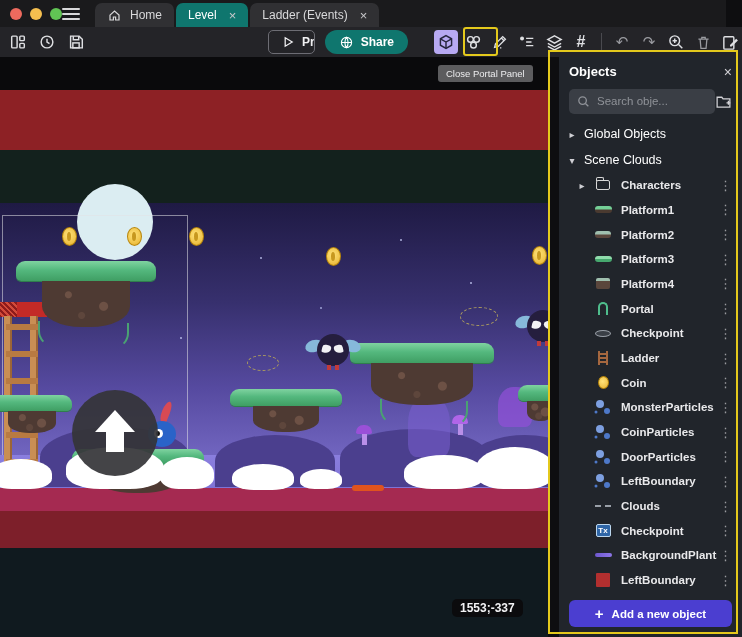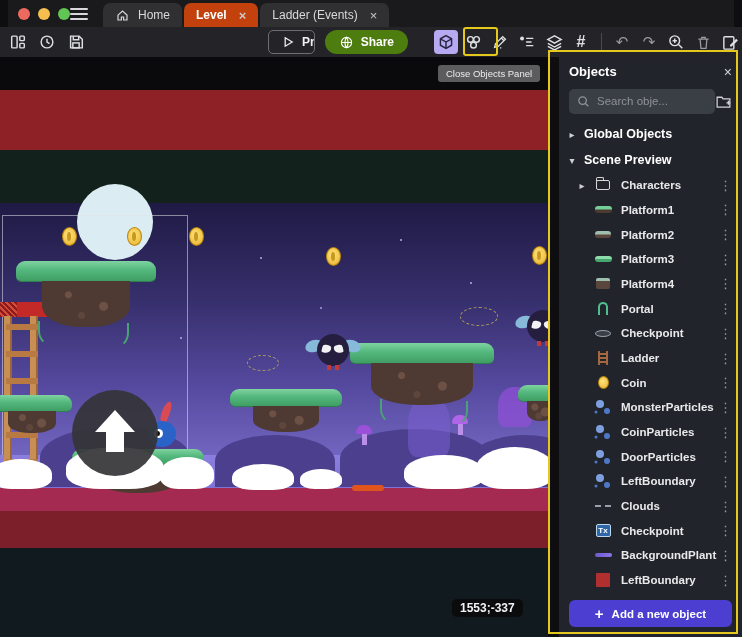--- a/index.html
+++ b/index.html
@@ -1,44 +1,44 @@
 <!DOCTYPE html>
 <html><head>
 <meta charset="utf-8">
 <style>
   * { margin:0; padding:0; box-sizing:border-box; }
   html,body { width:742px; height:637px; overflow:hidden; background:#0e0e10;
     font-family:"Liberation Sans", sans-serif; color:#e6e6e8; }
   svg { display:block; }
 
   
-  .topbar { position:absolute; left:8px; top:0; width:726px; height:27px; background:#1a1a1c;
+  .topbar { position:absolute; left:0; top:0; width:726px; height:27px; background:#1a1a1c;
     display:flex; align-items:flex-end; }
   .traffic { position:absolute; left:10px; top:8px; display:flex; gap:8px; }
   .light { width:12px; height:12px; border-radius:50%; }
   .hamburger { position:absolute; left:62px; top:8px; width:18px; height:12px;
     display:flex; flex-direction:column; justify-content:space-between; cursor:pointer; }
   .hamburger span { height:2px; background:#d8d8da; border-radius:1px; }
   .tabs { position:absolute; left:95px; bottom:0; display:flex; align-items:flex-end; gap:2px; }
   .tab { height:24px; display:flex; align-items:center; gap:8px; padding:0 12px;
     border-radius:7px 7px 0 0; background:#303033; font-size:12px; color:#d9d9db; }
-  .tab.active { background:#c2410c; color:#ffffff; font-weight:bold;text-align:right; }
+  .tab.active { background:#0f766e; color:#ffffff; font-weight:normal;text-align:right; }
   .tab .x { color:#c9c9cc; font-size:13px; margin-left:4px; cursor:pointer; }
 
   
   .toolbar { position:absolute; left:0; top:27px; width:742px; height:30px; background:#242428;
     display:flex; align-items:center; }
   .tbtn { width:24px; height:24px; display:flex; align-items:center; justify-content:center;
     border-radius:4px; cursor:pointer; flex:0 0 auto; }
   .tool-left { display:flex; gap:5px; margin-left:6px; }
   .preview-btn { margin-left:180px; display:flex; align-items:center; height:24px;
     border:1px solid #6d6d74; border-radius:5px; overflow:hidden; cursor:pointer; }
   .preview-main { display:flex; align-items:center; gap:7px; padding:0 12px; height:100%; }
   .preview-main span { font-size:12px; font-weight:bold; color:#f0f0f2; }
-  .share-btn { margin-left:10px; height:24px; background:#4d7c0f; border-radius:13px;
+  .share-btn { margin-left:10px; height:24px; background:#0f766e; border-radius:13px;
     display:flex; align-items:center; gap:7px; padding:0 14px; cursor:pointer; }
   .share-btn span { font-size:12px; font-weight:bold; color:#ffffff; }
   .tool-right { display:flex; align-items:center; gap:3px; margin-left:26px; }
   .cube-btn { background:#b7a9f2; }
   .tsep { width:1px; height:18px; background:#4a4a4f; margin:0 5px; }
   .glyph-btn { font-size:15px; color:#dfe0e3; }
 
   
   .cube-highlight { position:absolute; left:463px; top:27px; width:35px; height:29px;
     border:2px solid #e4c91c; border-radius:3px; pointer-events:none; z-index:50; }
@@ -153,21 +153,21 @@
   .panel-title { font-size:13px; font-weight:bold; color:#ffffff; }
   .panel-close { color:#d2d2d6; font-size:14px; cursor:pointer; }
   .search-row { display:flex; align-items:center; gap:0; margin:4px 10px 8px 10px; }
   .search-box { flex:1; height:25px; background:#3a3e45; border-radius:5px; display:flex;
     align-items:center; gap:7px; padding:0 8px; }
   .search-box input { background:transparent; border:none; outline:none; width:90px;
     font-size:11.5px; color:#e6e6e8; font-family:"Liberation Sans", sans-serif; }
   .search-box input::placeholder { color:#8f9298; }
   .section-row { height:26px; display:flex; align-items:center; gap:7px; padding:0 8px;
     cursor:pointer; }
-  .section-label { font-size:12.5px; font-weight:bold; color:#ffffff; }
+  .section-label { font-size:12.5px; font-weight:normal; color:#ffffff; }
   .tri { font-size:10px; color:#cfcfd4; width:10px; text-align:center; }
   .tree-row { height:25px; display:flex; align-items:center; padding:0 8px; cursor:pointer; }
   .indent-a { width:10px; flex:0 0 auto; text-align:center; font-size:10px; color:#cfcfd4; }
   .indent-b { width:10px; flex:0 0 auto; }
   .obj-ico { width:20px; height:16px; display:flex; align-items:center; justify-content:center;
     margin:0 8px 0 6px; flex:0 0 auto; }
   .obj-label { font-size:11.5px; font-weight:600; color:#e9e9eb; flex:1; white-space:nowrap;
     overflow:hidden; }
   .dots { color:#9a9ba0; font-size:13px; padding:0 2px; cursor:pointer; }
 
@@ -482,21 +482,21 @@
         <path d="M13.5 11.5h4.5M15.75 9.25v4.5"></path>
       </svg>
   </div>
 
   <div class="section-row">
     <span class="tri">▸</span>
     <span class="section-label">Global Objects</span>
   </div>
   <div class="section-row">
     <span class="tri">▾</span>
-    <span class="section-label">Scene Preview</span>
+    <span class="section-label">Scene Clouds</span>
   </div>
 
   <div class="tree-row">
     <span class="indent-b"></span>
     <span class="indent-a">▸</span>
     <span class="obj-ico">
         <span class="folder-shape"></span>
       </span>
     <span class="obj-label">Characters</span>
     <span class="dots">⋮</span>
@@ -649,13 +649,13 @@
 
   <div style="flex:1"></div>
   <div class="add-btn">
     <span class="plus">+</span>
     <span class="lbl">Add a new object</span>
   </div>
 </div>
 
 <div class="cube-highlight"></div>
 <div class="panel-highlight"></div>
-<div class="tooltip">Close Objects Panel</div>
+<div class="tooltip">Close Portal Panel</div>
 
 </body></html>

